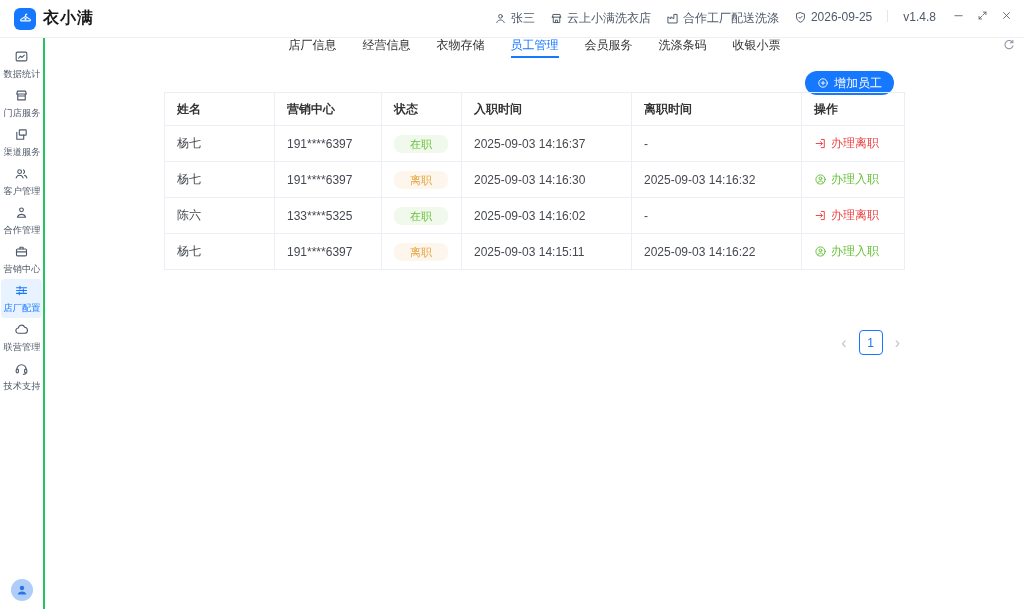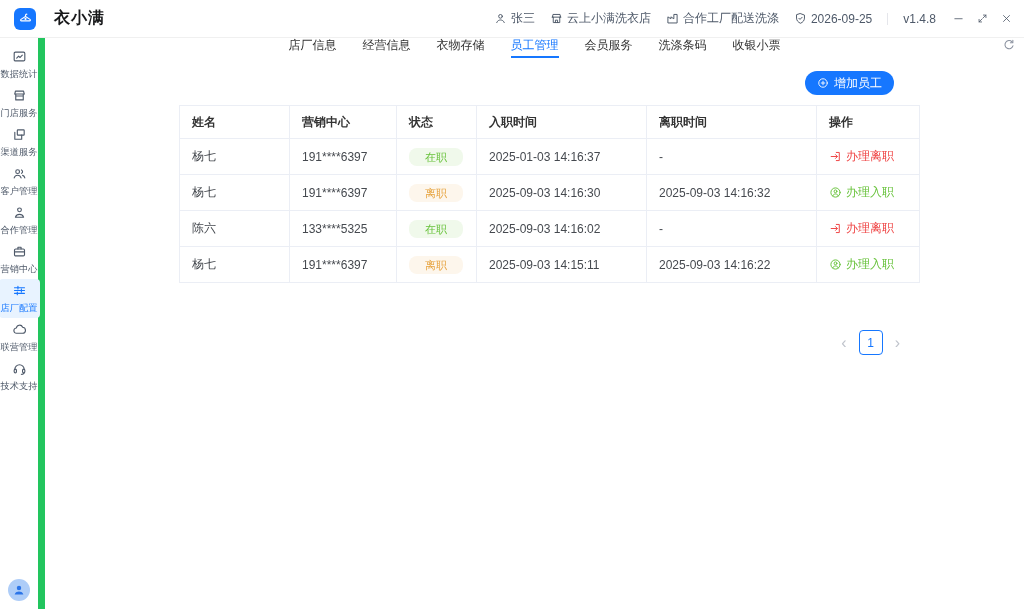--- a/index.html
+++ b/index.html
@@ -3,35 +3,35 @@
 <meta charset="utf-8">
 <style>
   * { margin:0; padding:0; box-sizing:border-box; }
   html,body { width:1024px; height:609px; overflow:hidden; background:#fff;
     font-family:"Liberation Sans","DejaVu Sans",sans-serif; }
   .app { display:flex; flex-direction:column; width:1024px; height:609px; }
 
   
   .topbar { height:38px; flex:0 0 38px; display:flex; align-items:center;
     justify-content:space-between; padding:0 12px 0 14px; border-bottom:1px solid #f0f0f0; }
-  .brand { display:flex; align-items:center; gap:18px; }
+  .brand { display:flex; align-items:center; gap:7px; }
   .logo { width:22px; height:22px; border-radius:6px; background:#1677ff; color:#fff;
     display:flex; align-items:center; justify-content:center; }
   .logo .ic { width:15px; height:15px; }
   .app-name { font-size:16px; font-weight:700; color:#17181a; letter-spacing:1px; }
-  .topbar-right { display:flex; align-items:center; gap:15px; font-size:12px; color:#4e5969; }
+  .topbar-right { display:flex; align-items:flex-start; gap:15px; font-size:12px; color:#4e5969; }
   .top-item { display:flex; align-items:center; gap:4px; }
   .top-item .ic { width:13px; height:13px; color:#4e5969; }
   .divider { width:1px; height:12px; background:#e5e6eb; }
   .win-controls { display:flex; align-items:center; gap:13px; color:#4e5969; margin-left:2px; }
   .win-controls .ic { width:11px; height:11px; cursor:pointer; }
 
   
   .main-wrap { flex:1; display:flex; min-height:0; }
-  .sidebar { width:45px; flex:0 0 45px; border-right:7px solid #22c55e;
+  .sidebar { width:45px; flex:0 0 45px; border-right:2px solid #22c55e;
     display:flex; flex-direction:column; align-items:center; padding-top:7px; position:relative; }
   .side-item { width:41px; height:39px; border-radius:4px; display:flex; flex-direction:column;
     align-items:center; justify-content:center; gap:3px; color:#4e5969; cursor:pointer; }
   .side-item .ic { width:15px; height:15px; }
   .side-item .lbl { font-size:10px; white-space:nowrap; transform:scale(.92); }
   .side-item.active { background:#e8f3ff; color:#1677ff; }
   .avatar { position:absolute; bottom:8px; left:50%; transform:translateX(-50%);
     width:22px; height:22px; border-radius:50%; background:#aecdf8; color:#2b74e8;
     display:flex; align-items:center; justify-content:center; cursor:pointer; }
   .avatar .ic { width:14px; height:14px; }
@@ -48,21 +48,21 @@
     color:#8a919f; cursor:pointer; }
 
   
   .page { flex:1; position:relative; background:#fff; }
   .add-btn { position:absolute; top:13px; right:130px; height:24px; padding:0 12px;
     display:flex; align-items:center; gap:5px; background:#1677ff; color:#fff;
     border:none; border-radius:12px; font-size:12px; cursor:pointer;
     font-family:"Liberation Sans","DejaVu Sans",sans-serif; }
   .add-btn .ic { width:12px; height:12px; }
 
-  .table-wrap { position:absolute; left:119px; top:47px; width:740px;margin-left:15px; }
+  .table-wrap { position:absolute; left:119px; top:34px; width:740px; }
   table { width:740px; border-collapse:collapse; table-layout:fixed; }
   th,td { border:1px solid #ebeef5; padding:0 12px; text-align:left; overflow:hidden;
     white-space:nowrap; }
   th { height:33px; font-size:12px; font-weight:700; color:#333; }
   td { height:36px; font-size:12px; color:#45494f; }
 
   .badge { display:inline-block; padding:2px 16px; border-radius:8px; font-size:11px; line-height:14px; }
   .badge-active { color:#67c23a; background:#f0f9eb; }
   .badge-resigned { color:#e6a23c; background:#fdf6ec; }
 
@@ -296,21 +296,21 @@
                   <th>操作</th>
                 </tr>
             </thead>
             <tbody>
                 <tr>
     <td class="c-name">杨七</td>
     <td class="c-phone">191****6397</td>
     <td>
       <span class="badge badge-active">在职</span>
     </td>
-    <td class="c-hire">2025-01-03 14:16:37</td>
+    <td class="c-hire">2025-09-03 14:16:37</td>
     <td class="c-leave">-</td>
     <td>
       <span class="op op-resign">
         <span class="op-ic ic">
                         <svg viewBox="0 0 24 24" fill="none" stroke="currentColor" stroke-width="1.8" stroke-linecap="round" stroke-linejoin="round">
                           <path d="M13.5 4.5H19v15h-5.5M4 12h11M12 8.5L15.5 12 12 15.5"></path>
                         </svg>
                       </span>
         <span class="op-label">办理离职</span>
       </span>

